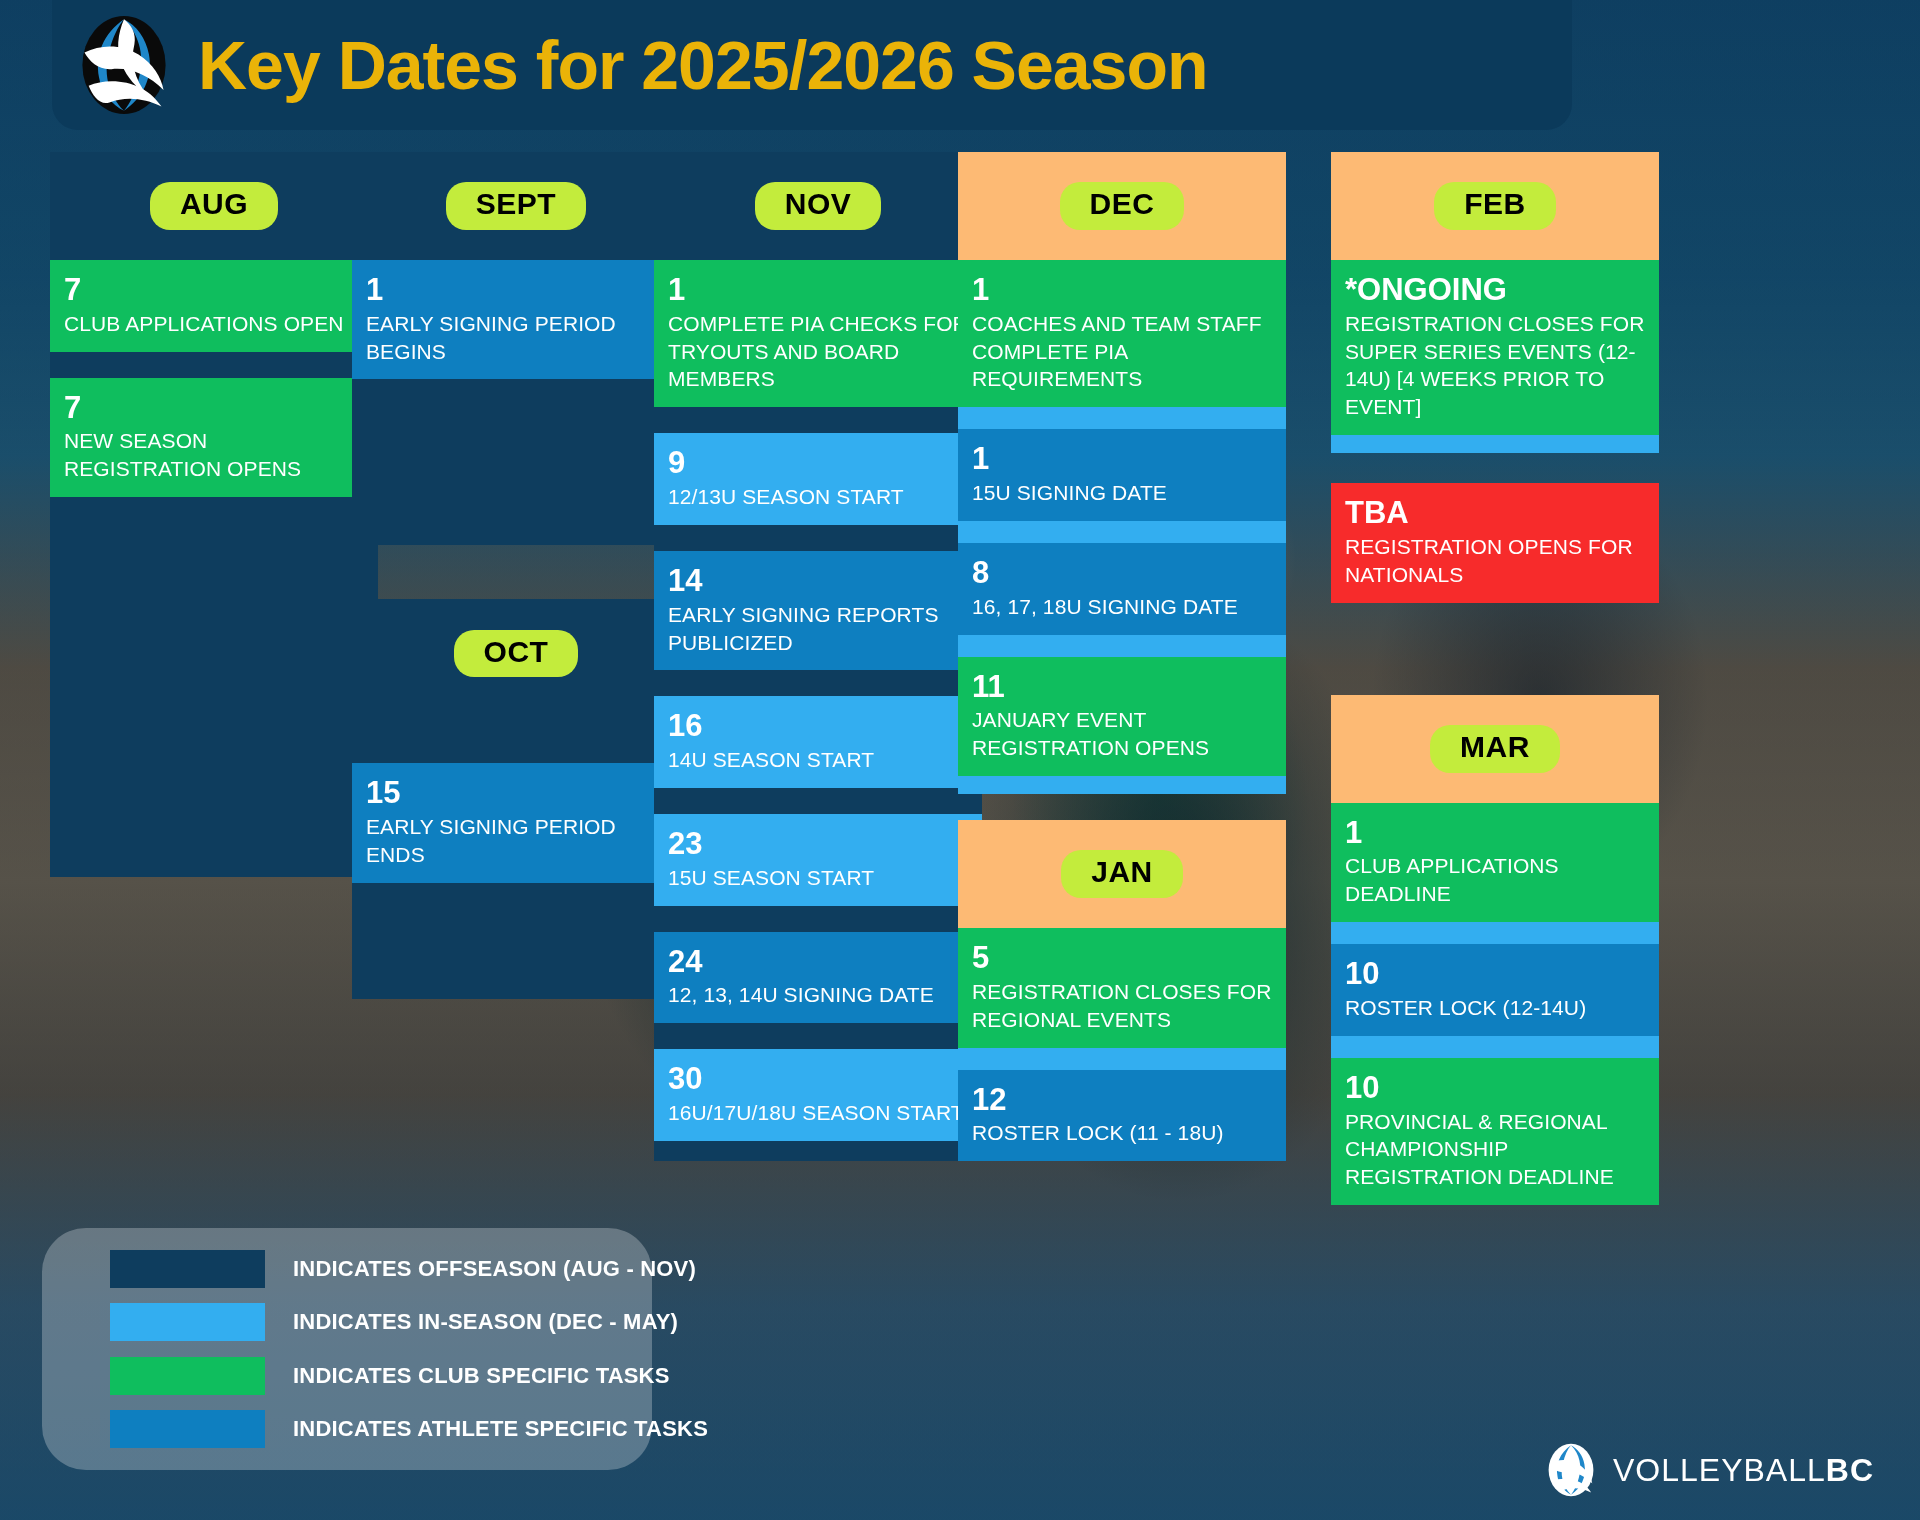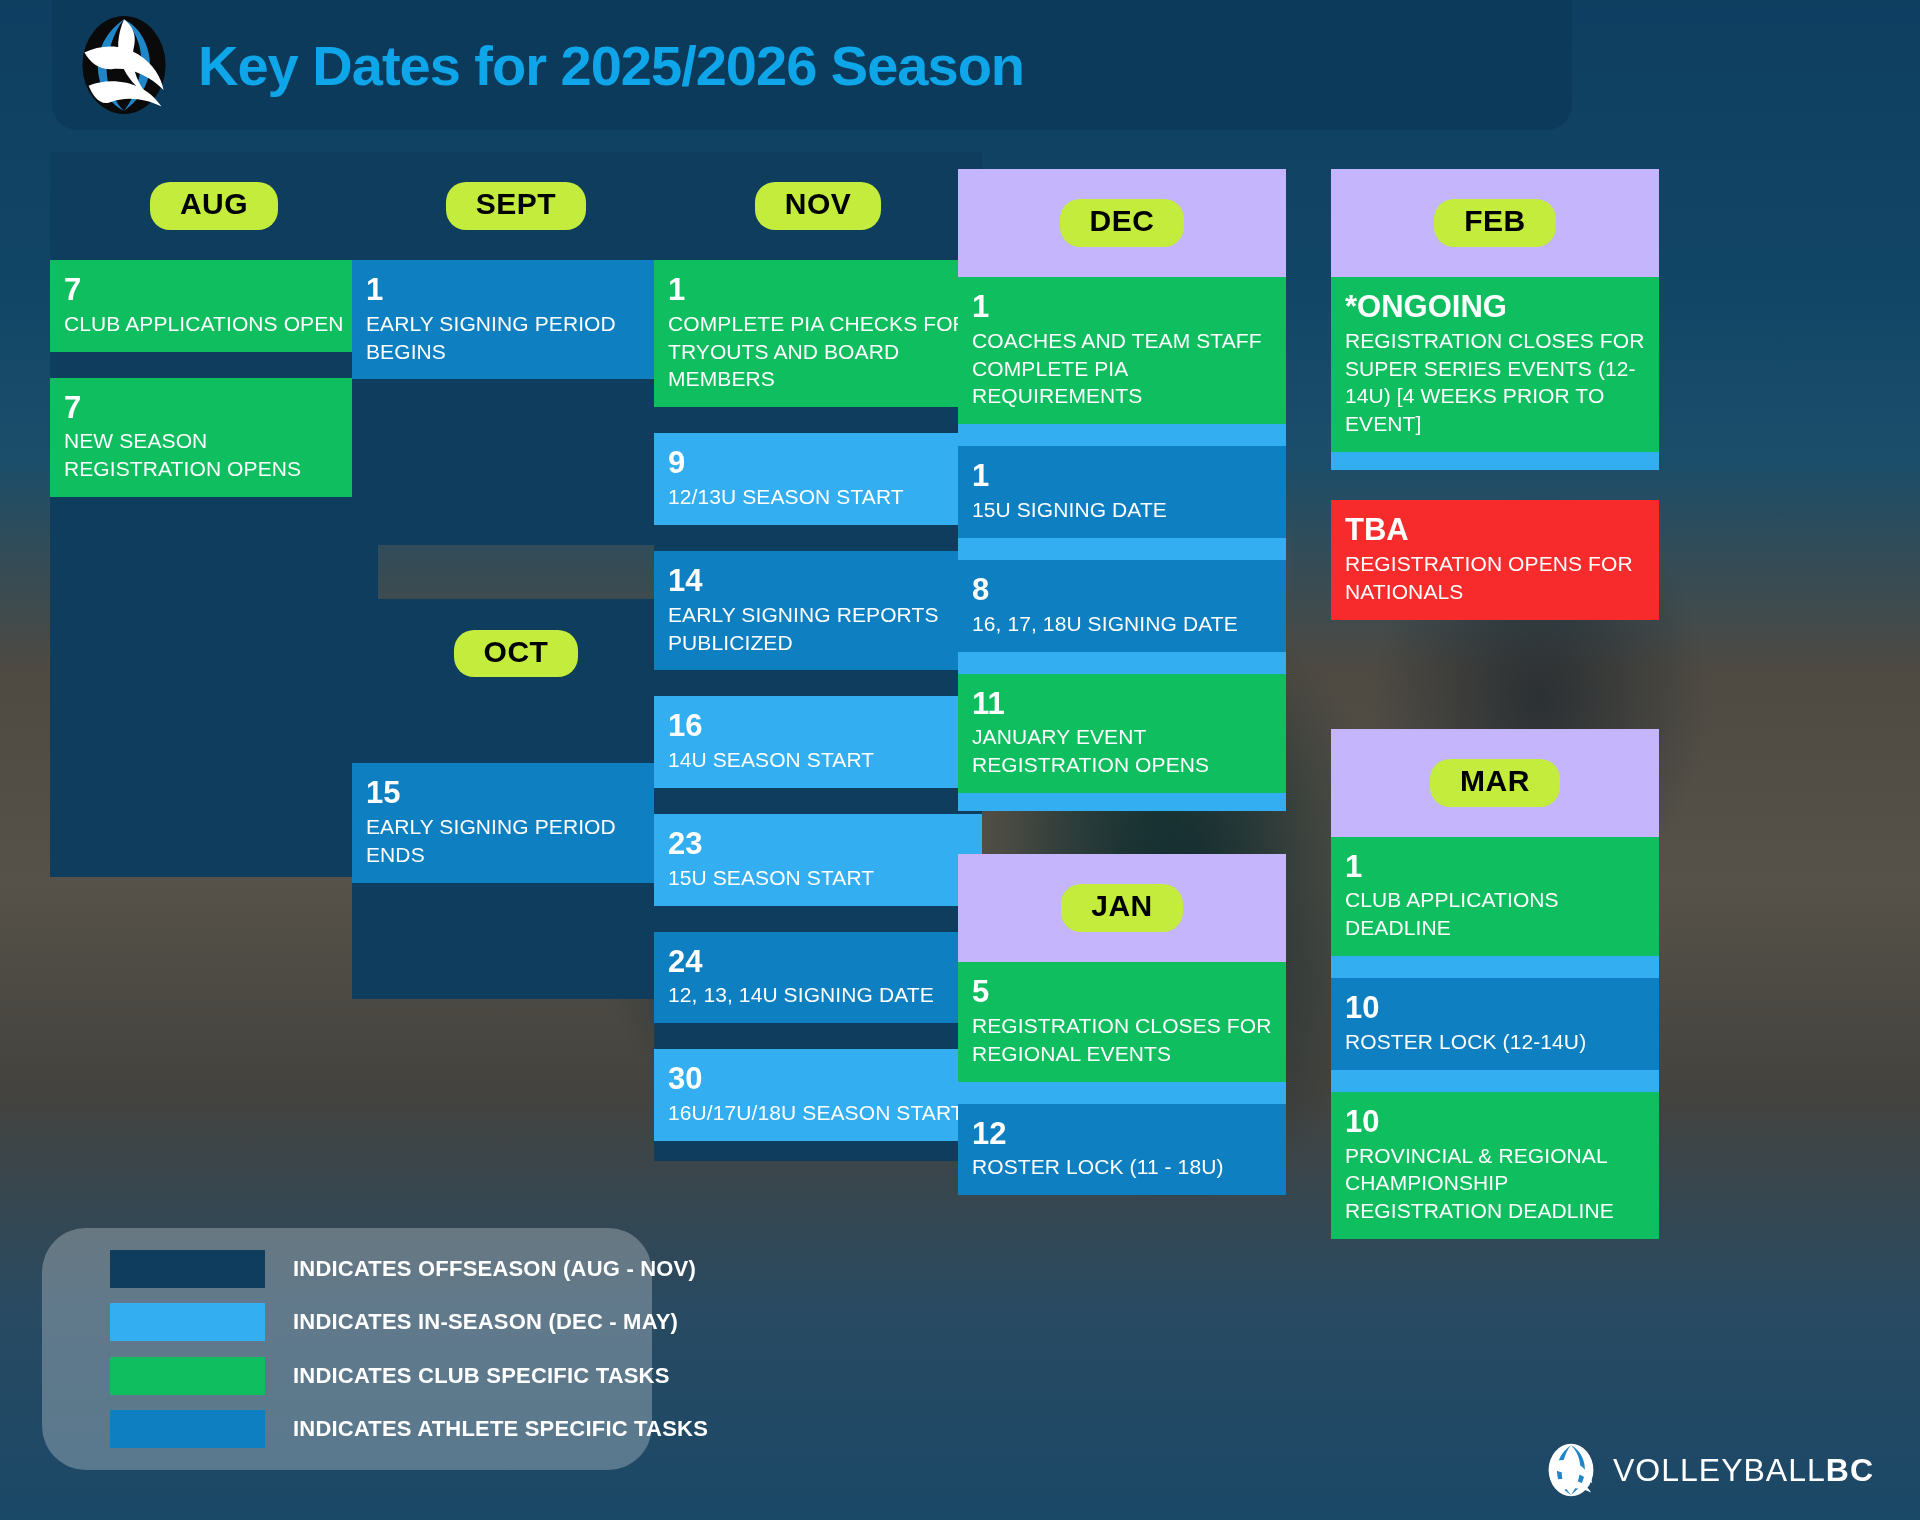--- a/index.html
+++ b/index.html
@@ -41,22 +41,22 @@
     left: 52px; top: 0; width: 1520px; height: 130px;
     background: #0b3a5b;
     border-bottom-left-radius: 26px;
     border-bottom-right-radius: 26px;
     display: flex; align-items: center;
     padding-left: 20px;
     z-index: 30;
   }
   #vb-logo { width: 104px; height: 104px; flex: 0 0 104px; margin-right: 22px; }
   #header-title {
-    color: #0ea5e9;
-    font-size: 56px;
+    color: #eab308;
+    font-size: 68px;
     font-weight: bold;
     letter-spacing: -1px;
     white-space: nowrap;
   }
 
   
   #board {
     position: absolute;
     left: 0; top: 130px; width: 1920px; height: 1390px;
     z-index: 20;
@@ -68,21 +68,21 @@
   .col-nov  { left: 654px;  }
   .col-dec  { left: 958px;  }
   .col-feb  { left: 1331px; }
 
   .panel {
     width: 328px;
     position: relative;
     padding-top: 0;
   }
   .panel.offseason { background: #0e3d5e; }
-  .panel.inseason  { background: #c4b5fd; margin-top: 17px; }
+  .panel.inseason  { background: #fdba74; }
 
   .month-head {
     height: 108px;
     display: flex; align-items: center; justify-content: center;
   }
   .month-pill {
     background: #c3ec3c;
     color: #000000;
     font-size: 30px;
     font-weight: bold;

